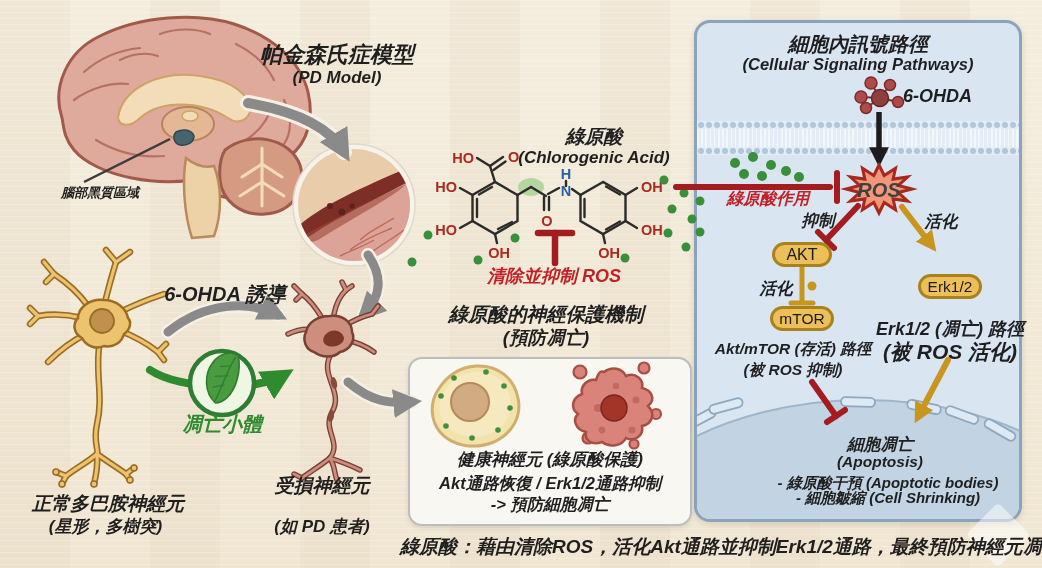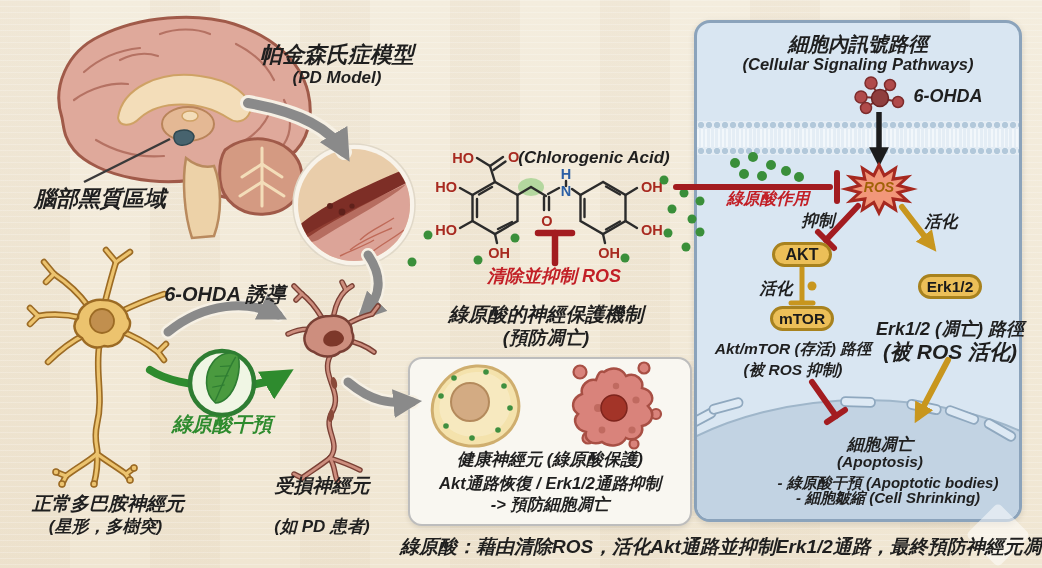--- a/index.html
+++ b/index.html
@@ -25,21 +25,21 @@
   .box{position:absolute;left:408px;top:357px;width:284px;height:169px;z-index:1;
     box-sizing:border-box;background:#f9f7f1;border:2px solid #bdbdbd;border-radius:14px;
     box-shadow:0 2px 5px rgba(0,0,0,.10);}
   .overlay{position:absolute;left:0;top:0;z-index:2;pointer-events:none;}
   .wm{position:absolute;left:975px;top:512px;width:46px;height:46px;z-index:2;
     transform:rotate(45deg);background:rgba(255,255,255,.5);border-radius:5px;}
   .t{position:absolute;z-index:3;font-weight:bold;color:#1f1f1f;text-align:center;
     line-height:1.15;white-space:nowrap;font-style:italic;}
   .red{color:#c21f26;} .green{color:#2e8b2e;}
   .pill{position:absolute;z-index:3;box-sizing:border-box;background:#ecbf58;
-    border:3px solid #a8821e;border-radius:14px;font-weight:bold;color:#1a1a1a;
+    border:3px solid #a8821e;border-radius:14px;font-weight:normal;color:#1a1a1a;
     text-align:center;}
 </style>
 </head>
 <body>
 
 <div id="canvas">
   <div class="bg"></div>
 
   <div class="panel">
     <div class="membrane"></div>
@@ -359,44 +359,45 @@
           <circle cx="602" cy="430" r="3.4"></circle>
         <circle cx="632" cy="430" r="3.6"></circle>
           <circle cx="616" cy="386" r="3.2"></circle>
       </g>
       <circle cx="614" cy="408" r="13" fill="#a33428" stroke="#7d241c" stroke-width="1.5"></circle>
     </g>
   </svg>
 
   <div class="t" style="left:222px;top:42px;width:230px;font-size:22px">帕金森氏症模型</div>
   <div class="t" style="left:222px;top:68px;width:230px;font-size:17px">(PD Model)</div>
-  <div class="t" style="left:25px;top:186px;width:150px;font-size:22px">腦部黑質區域</div>
+  <div class="t" style="left:25px;top:186px;width:150px;font-size:13px">腦部黑質區域</div>
   <div class="t" style="left:145px;top:283px;width:160px;font-size:20px">6-OHDA 誘導</div>
-  <div class="t green" style="left:142px;top:413px;width:160px;font-size:20px">綠原酸干預</div>
+  <div class="t green" style="left:142px;top:413px;width:160px;font-size:20px">凋亡小體</div>
   <div class="t" style="left:13px;top:493px;width:190px;font-size:19px">正常多巴胺神經元</div>
   <div class="t" style="left:13px;top:517px;width:185px;font-size:17px">(星形，多樹突)</div>
   <div class="t" style="left:237px;top:475px;width:170px;font-size:19px">受損神經元</div>
   <div class="t" style="left:237px;top:517px;width:170px;font-size:17px">(如 PD 患者)</div>
 
+  <div class="t" style="left:519px;top:126px;width:150px;font-size:19px">綠原酸</div>
   <div class="t" style="left:504px;top:148px;width:180px;font-size:17px">(Chlorogenic Acid)</div>
   <div class="t red" style="left:454px;top:266px;width:200px;font-size:18px">清除並抑制 ROS</div>
   <div class="t" style="left:430px;top:303px;width:232px;font-size:19.5px">綠原酸的神經保護機制</div>
   <div class="t" style="left:430px;top:327px;width:232px;font-size:18.5px">(預防凋亡)</div>
 
   <div class="t" style="left:413px;top:450px;width:274px;font-size:17px">健康神經元 (綠原酸保護)</div>
   <div class="t" style="left:411px;top:474px;width:278px;font-size:16.5px">Akt通路恢復 / Erk1/2通路抑制</div>
   <div class="t" style="left:413px;top:495px;width:274px;font-size:16.5px">-&gt; 預防細胞凋亡</div>
 
   <div class="t" style="left:694px;top:33px;width:328px;font-size:20px">細胞內訊號路徑</div>
   <div class="t" style="left:694px;top:55px;width:328px;font-size:16.5px">(Cellular Signaling Pathways)</div>
-  <div class="t" style="left:903px;top:86px;width:90px;font-size:18px;text-align:center">6-OHDA</div>
+  <div class="t" style="left:903px;top:86px;width:90px;font-size:18px;text-align:left">6-OHDA</div>
   <div class="t red" style="left:698px;top:189px;width:140px;font-size:16.5px">綠原酸作用</div>
   <div class="t" style="left:783px;top:211px;width:70px;font-size:16.5px">抑制</div>
   <div class="t" style="left:906px;top:212px;width:70px;font-size:16.5px">活化</div>
-  <div class="t" style="left:846px;top:179px;width:66px;font-size:14px;color:#a16207">ROS</div>
+  <div class="t" style="left:846px;top:179px;width:66px;font-size:20px;color:#404040">ROS</div>
 
   <div class="pill" style="left:772px;top:242px;width:60px;height:25px;font-size:16px;line-height:19px">AKT</div>
   <div class="t" style="left:741px;top:279px;width:70px;font-size:16.5px">活化</div>
   <div class="pill" style="left:770px;top:306px;width:64px;height:25px;font-size:15.5px;line-height:19px">mTOR</div>
   <div class="pill" style="left:918px;top:274px;width:64px;height:25px;font-size:15.5px;line-height:19px">Erk1/2</div>
 
   <div class="t" style="left:703px;top:340px;width:180px;font-size:15.5px">Akt/mTOR (存活) 路徑</div>
   <div class="t" style="left:703px;top:361px;width:180px;font-size:15.5px">(被 ROS 抑制)</div>
   <div class="t" style="left:860px;top:319px;width:180px;font-size:18px">Erk1/2 (凋亡) 路徑</div>
   <div class="t" style="left:860px;top:340px;width:180px;font-size:21px">(被 ROS 活化)</div>

